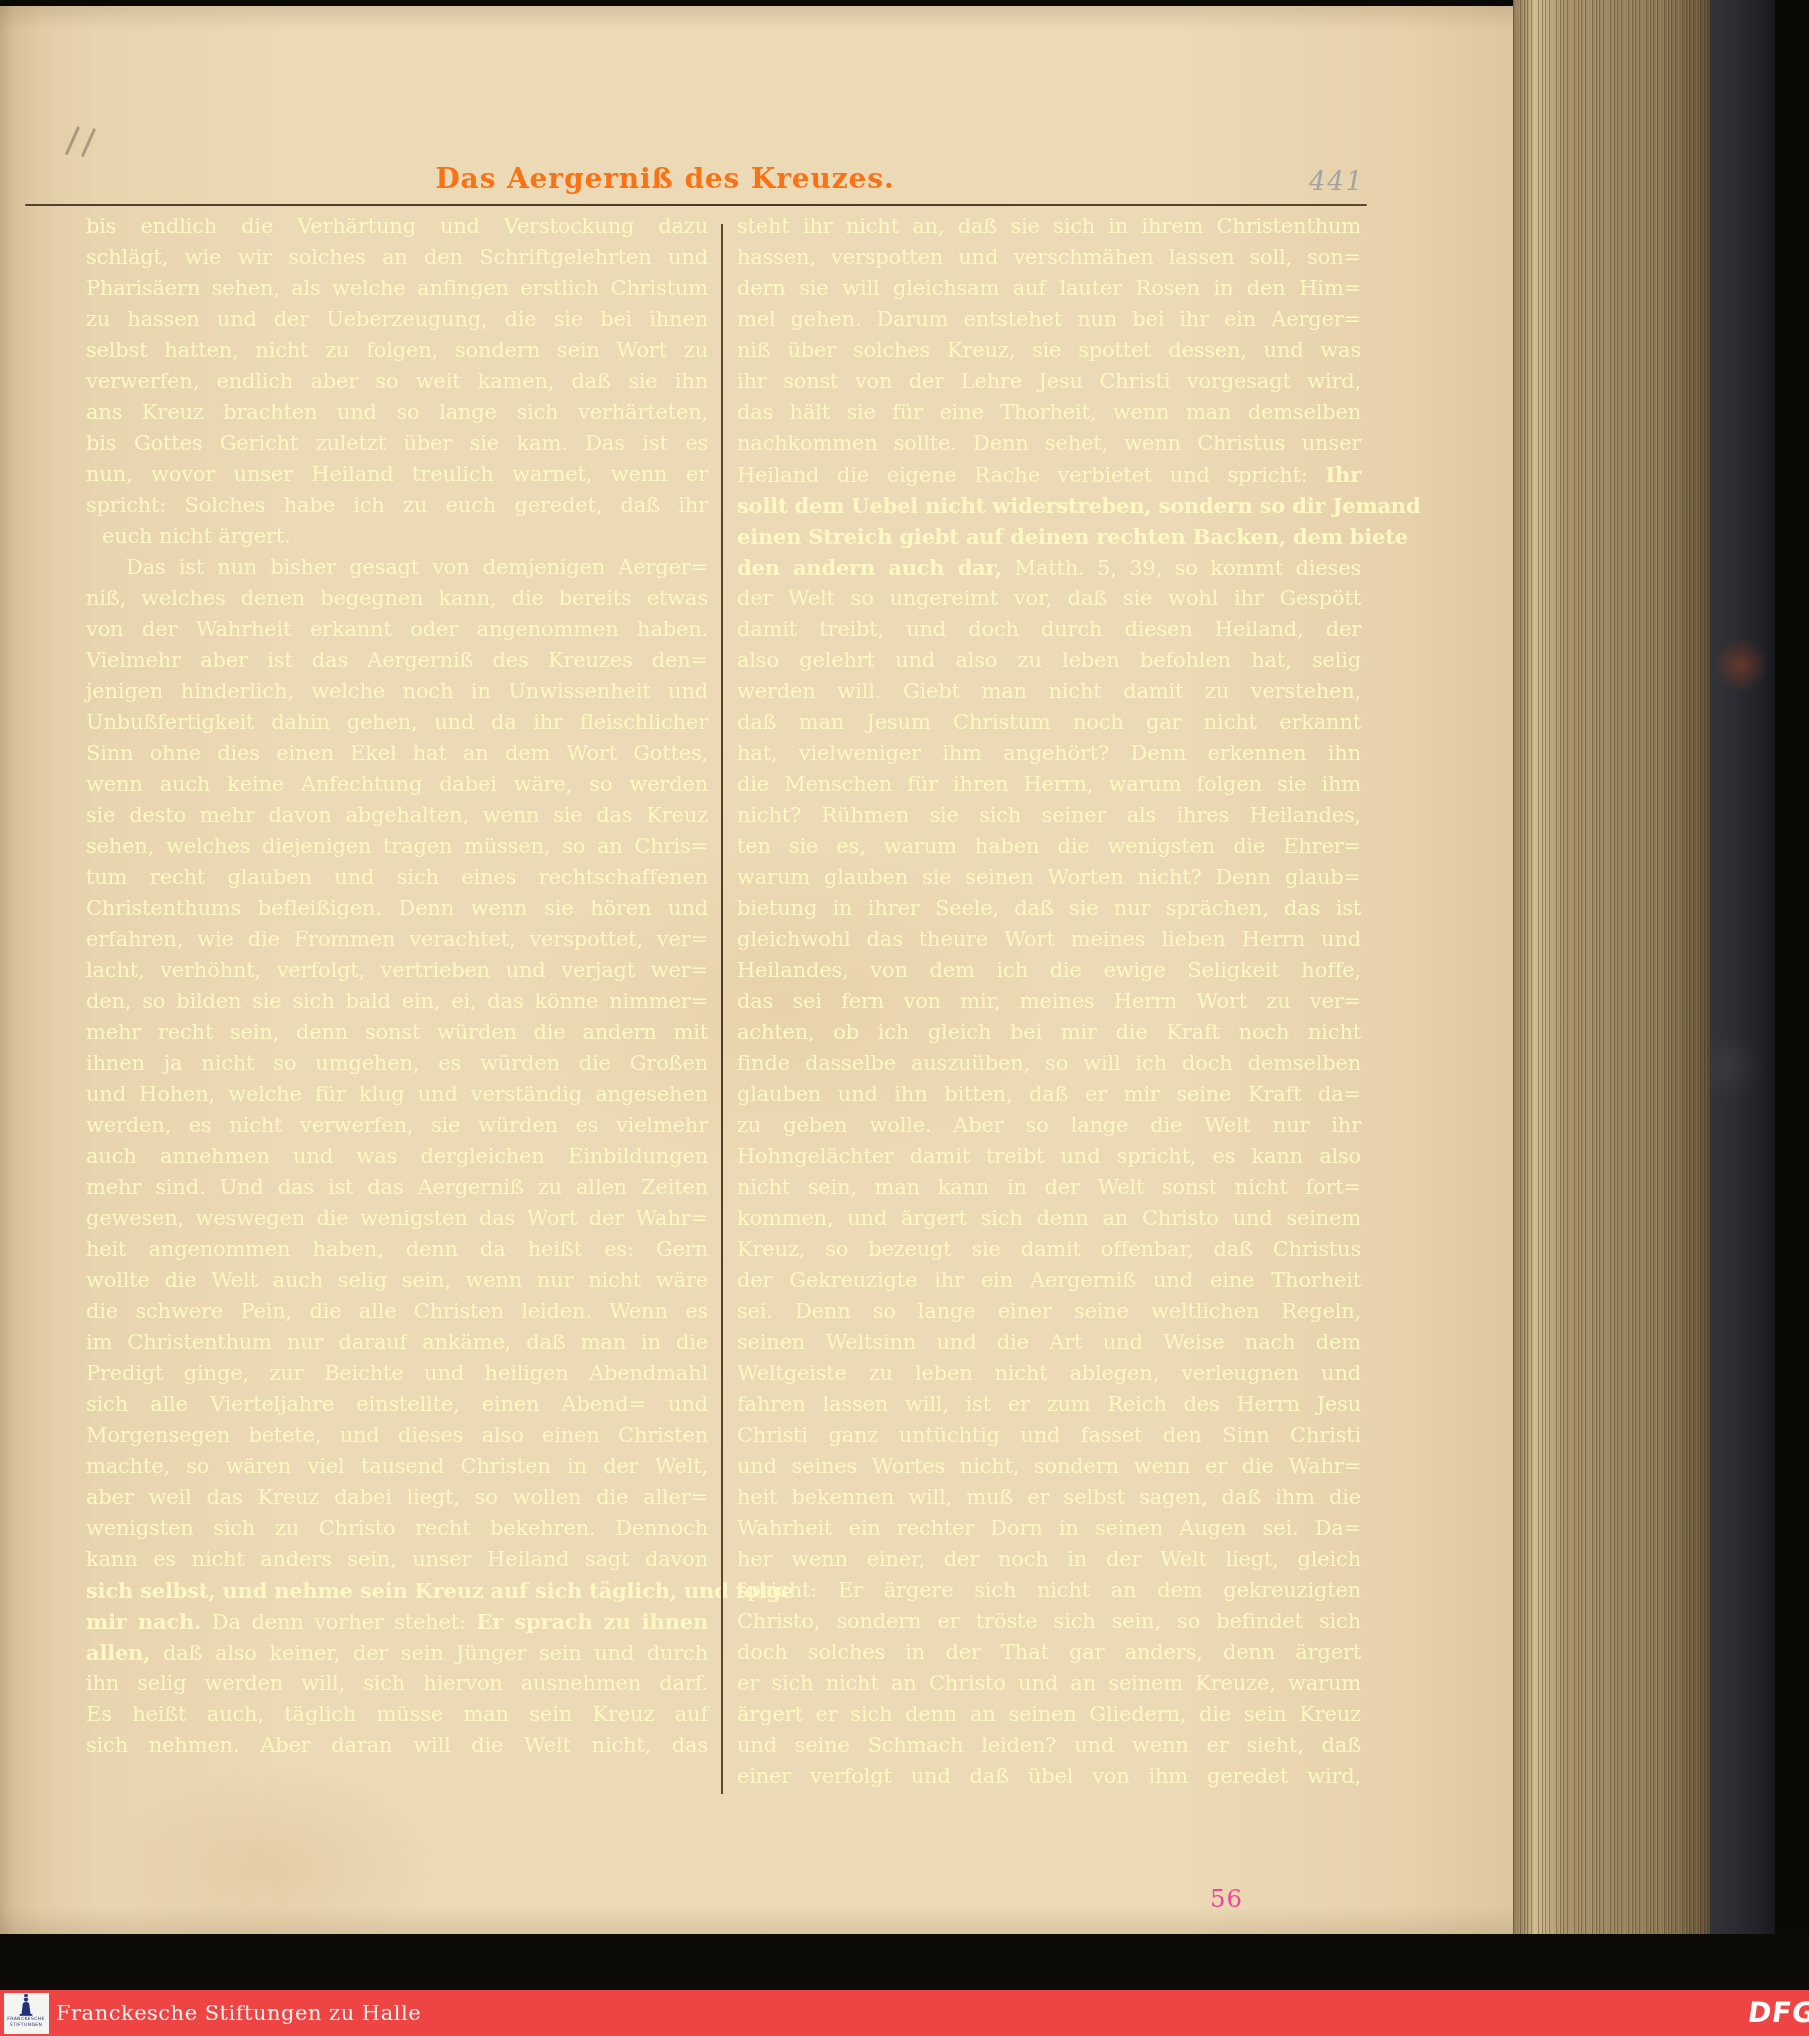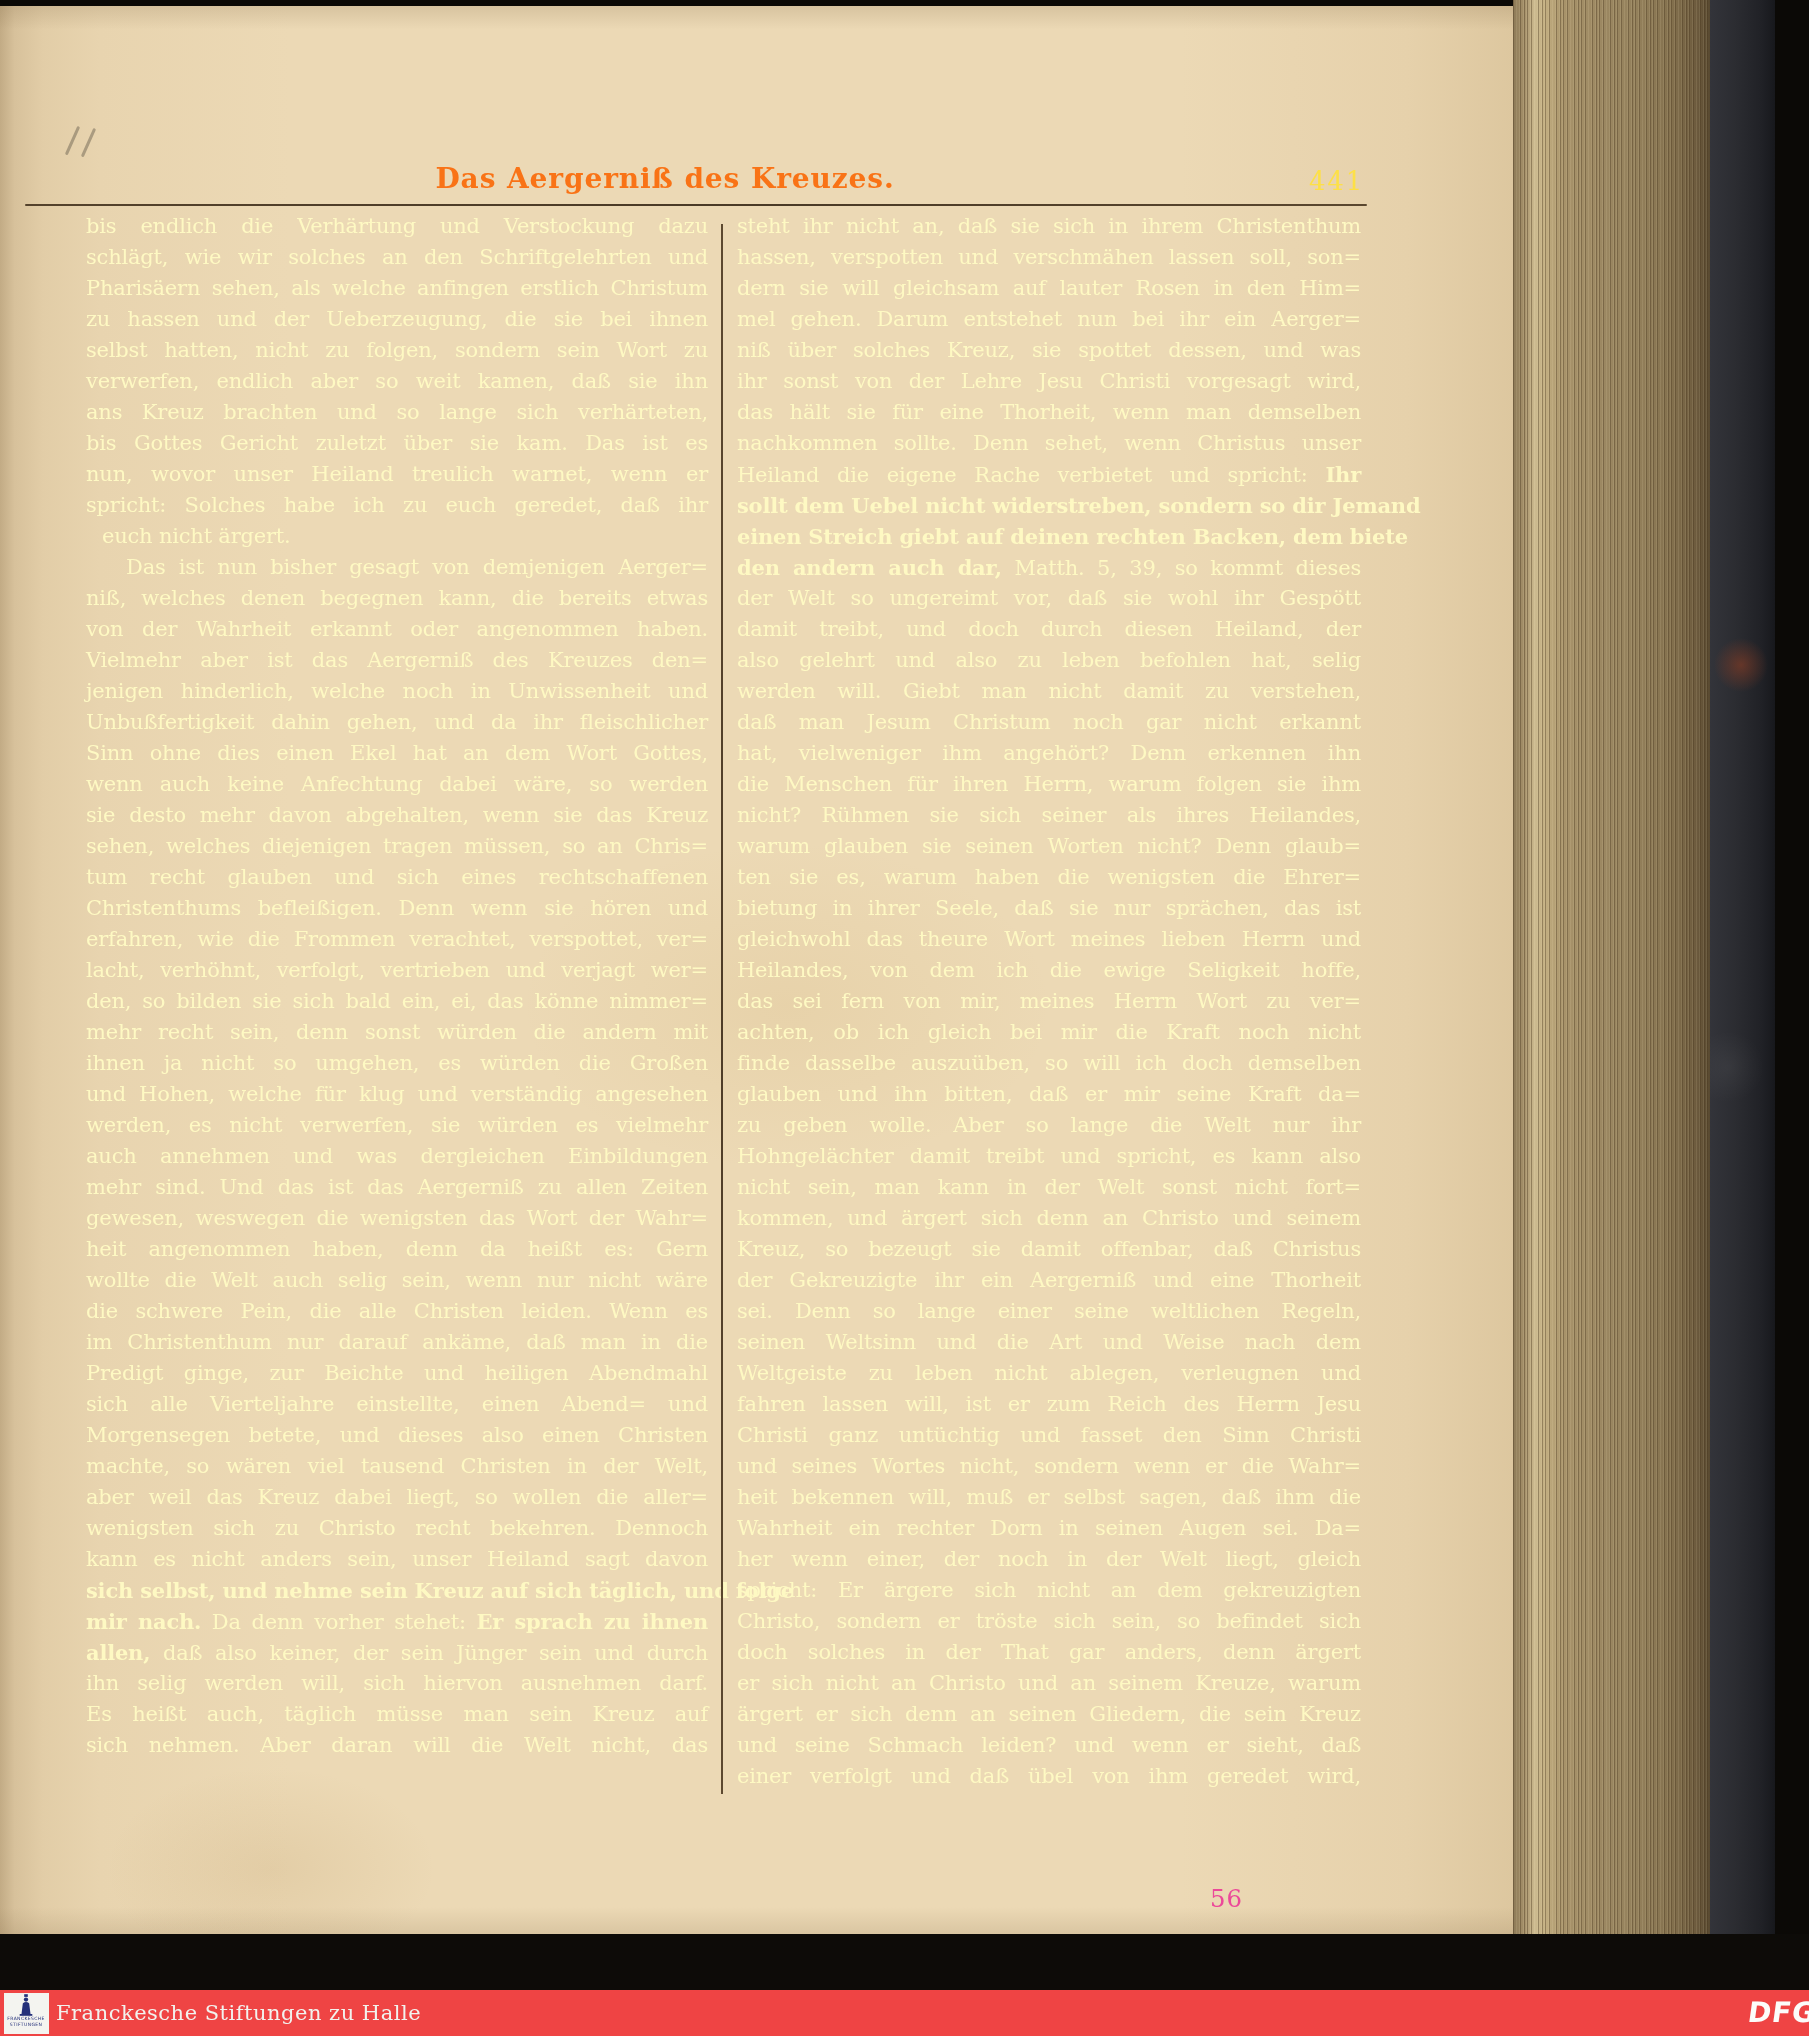--- a/index.html
+++ b/index.html
@@ -31,21 +31,21 @@
       radial-gradient(circle at 18px 1067px, rgba(255,255,255,0.05) 0, transparent 36px),
       linear-gradient(90deg,#33343a 0,#2b2c31 40%,#202126 80%,#17181c 100%);
   }
   .below-shadow{position:absolute;left:0;top:1934px;width:1809px;height:56px;background:#0d0b08;}
   
   .header-title{
     position:absolute;left:303px;top:162px;width:724px;text-align:center;
     font-size:28px;font-weight:600;color:#f97316;letter-spacing:0.9px;white-space:nowrap;
   }
   .page-number{
-    position:absolute;left:1309px;top:166px;font-size:26px;color:#fde047;letter-spacing:1.8px;
+    position:absolute;left:1309px;top:166px;font-size:26px;color:#a3a3a3;letter-spacing:1.8px;font-style:italic;
   }
   .header-rule{
     position:absolute;left:25px;top:204px;width:1342px;height:1.8px;
     background:linear-gradient(90deg,#54422c 0,#4a3a26 55%,#5a472f 100%);border-radius:1.8px;
   }
   .col{position:absolute;top:211px;color:#fef9c3;}
   #col-left{left:86px;width:622px;}
   #col-right{left:737px;width:624px;}
   .tl{
     height:31px;line-height:31px;font-size:21px;letter-spacing:-0.2px;
@@ -170,22 +170,22 @@
     <div class="tl"><span class="b">einen Streich giebt auf deinen rechten Backen, dem biete</span></div>
     <div class="tl"><span class="b">den andern auch dar,</span><span> Matth. 5, 39, so kommt dieses</span></div>
     <div class="tl"><span>der Welt so ungereimt vor, daß sie wohl ihr Gespött</span></div>
     <div class="tl"><span>damit treibt, und doch durch diesen Heiland, der</span></div>
     <div class="tl"><span>also gelehrt und also zu leben befohlen hat, selig</span></div>
     <div class="tl"><span>werden will.  Giebt man nicht damit zu verstehen,</span></div>
     <div class="tl"><span>daß man Jesum Christum noch gar nicht erkannt</span></div>
     <div class="tl"><span>hat, vielweniger ihm angehört?  Denn erkennen ihn</span></div>
     <div class="tl"><span>die Menschen für ihren Herrn, warum folgen sie ihm</span></div>
     <div class="tl"><span>nicht?  Rühmen sie sich seiner als ihres Heilandes,</span></div>
+    <div class="tl"><span>ten sie es, warum haben die wenigsten die Ehrer=</span></div>
     <div class="tl"><span>warum glauben sie seinen Worten nicht? Denn glaub=</span></div>
-    <div class="tl"><span>ten sie es, warum haben die wenigsten die Ehrer=</span></div>
     <div class="tl"><span>bietung in ihrer Seele, daß sie nur sprächen, das ist</span></div>
     <div class="tl"><span>gleichwohl das theure Wort meines lieben Herrn und</span></div>
     <div class="tl"><span>Heilandes, von dem ich die ewige Seligkeit hoffe,</span></div>
     <div class="tl"><span>das sei fern von mir, meines Herrn Wort zu ver=</span></div>
     <div class="tl"><span>achten, ob ich gleich bei mir die Kraft noch nicht</span></div>
     <div class="tl"><span>finde dasselbe auszuüben, so will ich doch demselben</span></div>
     <div class="tl"><span>glauben und ihn bitten, daß er mir seine Kraft da=</span></div>
     <div class="tl"><span>zu geben wolle.  Aber so lange die Welt nur ihr</span></div>
     <div class="tl"><span>Hohngelächter damit treibt und spricht, es kann also</span></div>
     <div class="tl"><span>nicht sein, man kann in der Welt sonst nicht fort=</span></div>

